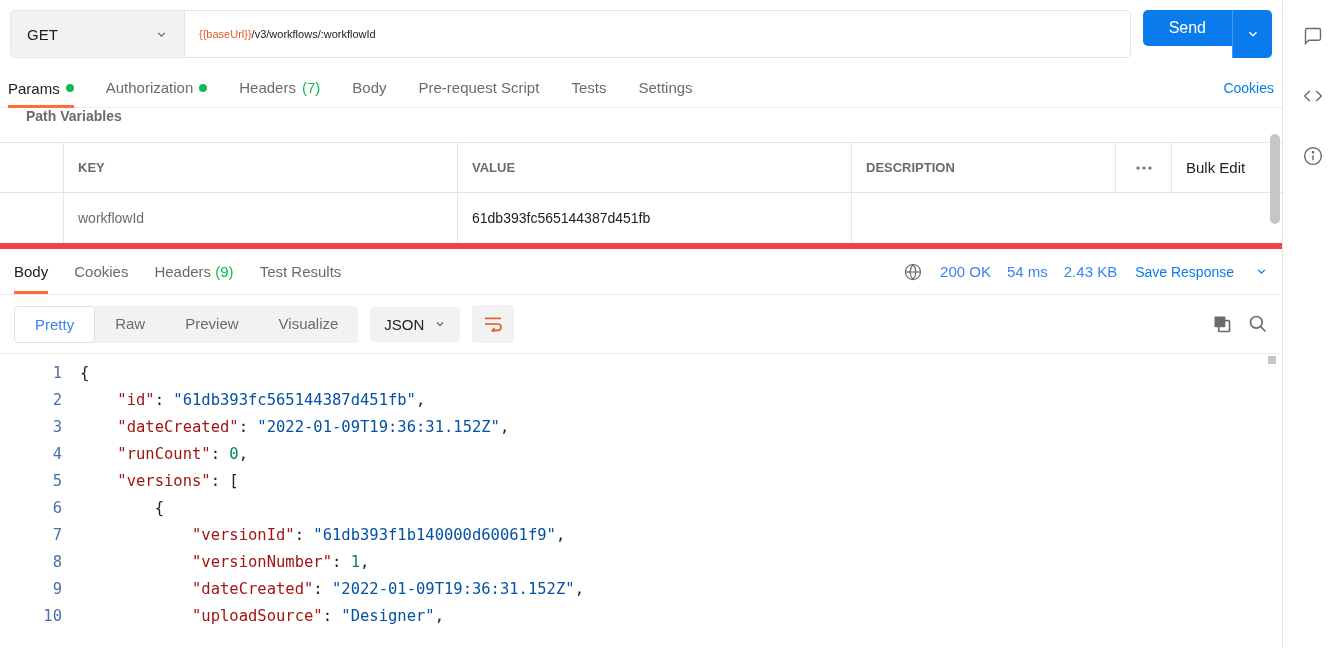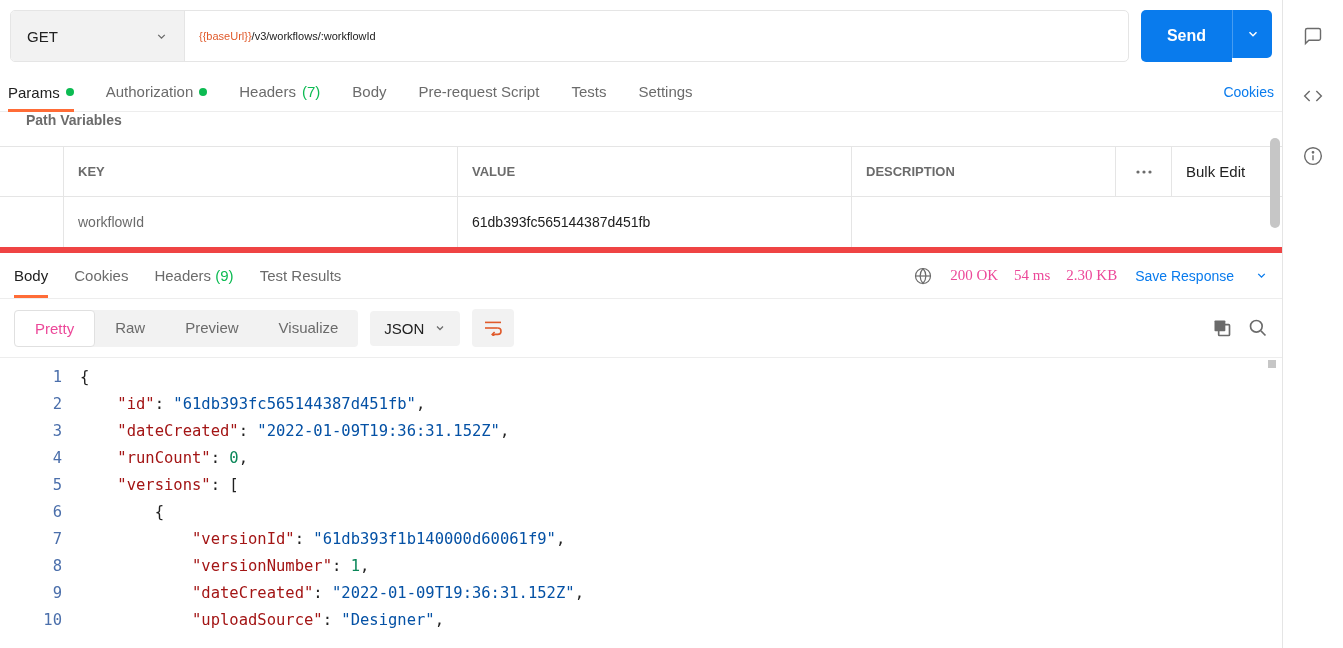--- a/index.html
+++ b/index.html
@@ -8,21 +8,21 @@
 .sidebar-right { width: 60px; display: flex; flex-direction: column; align-items: center; padding-top: 26px; gap: 40px; }
 
 
 .reqbar { display: flex; gap: 12px; padding: 10px; }
 .method-url { flex: 1; display: flex; border: 1px solid #e5e5e5; border-radius: 5px; background: #fff; overflow: hidden; }
 .method { width: 174px; display: flex; align-items: center; justify-content: space-between; padding: 0 16px; background: #f2f2f2; border-right: 1px solid #e5e5e5; font-size: 15px; font-weight: 500; }
 .method .chev { color: #6b6b6b; }
 .url { flex: 1; display: flex; align-items: center; padding: 0 14px; font-size: 11px; text-align: right; }
 .url .var { color: #e05a2b; }
 .sendgrp { display: flex; }
-.send { background: #097bed; color: #fff; border: none; border-radius: 5px 0 0 5px; padding: 0 26px; font-size: 16px; font-weight: 700; height: 52px; cursor: pointer; }
+.send { background: #097bed; color: #fff; border: none; border-radius: 5px 0 0 5px; padding: 0 26px; font-size: 16px; font-weight: 400; height: 36px; cursor: pointer; }
 .sendcaret { background: #097bed; color: #fff; border: none; border-left: 1px solid rgba(255,255,255,.25); border-radius: 0 5px 5px 0; width: 40px; height: 48px; cursor: pointer; display: flex; align-items: center; justify-content: center; }
 
 
 .reqtabs { display: flex; align-items: center; padding: 0 8px; height: 40px; gap: 32px; border-bottom: 1px solid #ededed; position: relative; }
 .reqtabs .tab { color: #6b6b6b; font-size: 15px; cursor: pointer; display: flex; align-items: center; gap: 6px; }
 .reqtabs .tab.active { color: #212121; font-weight: 500; border-bottom: 3px solid #ff6c37; margin-bottom: -1px; padding-bottom: 8px; padding-top: 11px; }
 .dot { width: 8px; height: 8px; border-radius: 50%; background: #0cbb52; display: inline-block; }
 .count { color: #0cbb52; }
 .cookies-link { margin-left: auto; color: #097bed; font-weight: 500; cursor: pointer; }
 .section-label-real { padding: 0 16px 0 26px; margin-top:-20px; color: #6b6b6b; font-weight: 600; font-size: 14px; }
@@ -38,29 +38,29 @@
 .vcol { width: 394px; }
 .dcol { flex: 1; }
 .mcol { width: 56px; justify-content: center; color: #6b6b6b; }
 .bcol { width: 110px; font-weight: 500; color: #212121; font-size: 15px; border-right: none !important; }
 
 
 .restabs { display: flex; align-items: center; padding: 0 14px; height: 46px; gap: 26px; border-bottom: 1px solid #ededed; }
 .restabs .tab { color: #6b6b6b; font-size: 15px; cursor: pointer; }
 .restabs .tab.active { color: #212121; font-weight: 500; border-bottom: 3px solid #ff6c37; padding-bottom: 11px; padding-top: 14px; }
 .restabs .meta { margin-left: auto; display: flex; align-items: center; gap: 18px; }
-.statgrp { display: flex; gap: 16px; color: #ec4899; font-size: 15px; font-family: Liberation Serif, serif; }
+.statgrp { display: flex; gap: 16px; color: #3b82f6; font-size: 15px; }
 .save-resp { color: #097bed; font-weight: 500; cursor: pointer; display:flex; align-items:center; gap:21px;}
 .globe { color: #6b6b6b; }
 
 
 .fmtbar { display: flex; align-items: center; padding: 10px 14px; gap: 12px; border-bottom: 1px solid #ededed; }
 .seggrp { display: flex; background: #f2f2f2; border-radius: 4px; overflow: hidden; }
 .seg { padding: 9px 20px; color: #6b6b6b; font-size: 15px; cursor: pointer; }
-.seg.active { background: #fff; border: 1px solid #e0e0e0; border-radius: 4px; color: #ec4899; font-weight: 500; }
+.seg.active { background: #fff; border: 1px solid #e0e0e0; border-radius: 4px; color: #3b82f6; font-weight: 500; }
 .fmtsel { background: #f2f2f2; border-radius: 4px; padding: 9px 14px; display: flex; align-items: center; gap: 10px; cursor: pointer; font-size: 15px; font-weight: 500; }
 .wrapbtn { background: #f2f2f2; border-radius: 4px; width: 42px; height: 38px; display: flex; align-items: center; justify-content: center; cursor: pointer; color: #e05a2b; }
 .fmtright { margin-left: auto; display: flex; gap: 16px; color: #6b6b6b; }
 
 
 .code { display: flex; font-family: ui-monospace, Menlo, Consolas, monospace; font-size: 15.5px; line-height: 27px; overflow: hidden; flex:1; padding-top:6px; position:relative;}
 .gutter { width: 80px; text-align: right; color: #9a9a9a; padding: 0 18px; }
 .gutter > div { color:#4b6fab; }
 .codebody { flex: 1; white-space: pre; }
 .t-key { color: #a31515; }
@@ -167,21 +167,21 @@
       <span class="globe">
         <svg width="18" height="18" viewBox="0 0 24 24" fill="none" stroke="currentColor" stroke-width="1.6">
             <circle cx="12" cy="12" r="10"></circle>
             <line x1="2" y1="12" x2="22" y2="12"></line>
             <path d="M12 2a15 15 0 0 1 0 20a15 15 0 0 1 0-20"></path>
           </svg>
       </span>
       <div class="statgrp">
         <span>200 OK</span>
         <span>54 ms</span>
-        <span>2.30 KB</span>
+        <span>2.43 KB</span>
       </div>
       <div class="save-resp">
         <span>Save Response</span>
         <svg width="13" height="13" viewBox="0 0 24 24" fill="none" stroke="currentColor" stroke-width="2.5">
             <polyline points="6 9 12 15 18 9"></polyline>
           </svg>
       </div>
     </div>
   </div>
 

